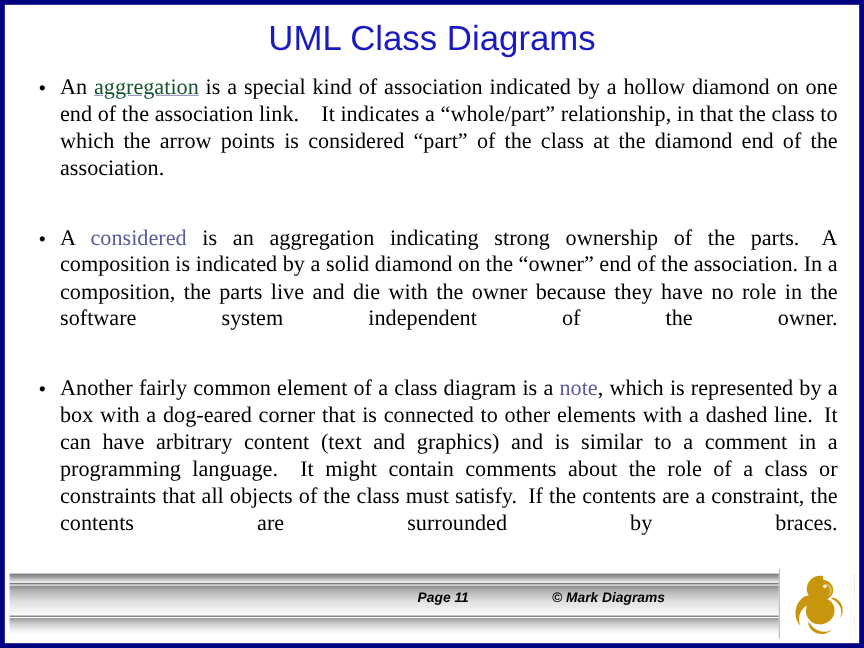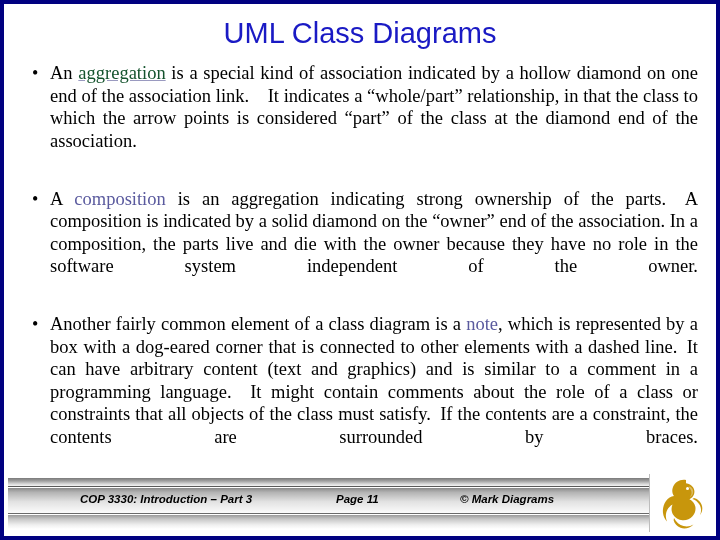--- a/index.html
+++ b/index.html
@@ -132,21 +132,21 @@
     display: flex;
     align-items: center;
     font-family: "Liberation Sans", sans-serif;
     font-weight: bold;
     font-style: italic;
     font-size: 11.5px;
     color: #000000;
     white-space: nowrap;
   }
   .ft-course  { position: absolute; left: 72px;  top: 5px; }
-  .ft-page    { position: absolute; left: 328px; top: 5px; font-style: italic; }
+  .ft-page    { position: absolute; left: 340px; top: 5px; font-style: italic; }
   .ft-copy    { position: absolute; left: 452px; top: 5px; }
 
   
   #logo {
     position: absolute;
     right: 4px;
     bottom: 4px;
     width: 62px;
     height: 58px;
     background: #ffffff;
@@ -164,37 +164,36 @@
 
   <div id="body">
 
     <div class="bullet-row">
       <span class="bullet-marker">•</span>
       <span class="bullet-text"><span>An </span><span class="kw-u">aggregation</span><span> is a special kind of association indicated by a hollow diamond on one end of the association link. It indicates a “whole/part” relationship, in that the class to which the arrow points is considered “part” of the class at the diamond end of the association.</span></span>
     </div>
 
     <div class="bullet-row">
       <span class="bullet-marker">•</span>
-      <span class="bullet-text"><span>A </span><span class="kw">composition</span><span> is an aggregation indicating strong ownership of the parts. A composition is indicated by a solid diamond on the “owner” end of the association. In a composition, the parts live and die with the owner because they have no role in the software system independent of the owner.</span></span>
+      <span class="bullet-text"><span>A </span><span class="kw">considered</span><span> is an aggregation indicating strong ownership of the parts. A composition is indicated by a solid diamond on the “owner” end of the association. In a composition, the parts live and die with the owner because they have no role in the software system independent of the owner.</span></span>
     </div>
 
     <div class="bullet-row">
       <span class="bullet-marker">•</span>
       <span class="bullet-text"><span>Another fairly common element of a class diagram is a </span><span class="kw">note</span><span>, which is represented by a box with a dog-eared corner that is connected to other elements with a dashed line. It can have arbitrary content (text and graphics) and is similar to a comment in a programming language. It might contain comments about the role of a class or constraints that all objects of the class must satisfy. If the contents are a constraint, the contents are surrounded by braces.</span></span>
     </div>
 
   </div>
 
   <div id="footer">
     <div class="footer-bar footer-rule-top"></div>
     <div class="footer-bar footer-main"></div>
     <div class="footer-bar footer-rule-bottom"></div>
 
     <div class="footer-text-row">
-      <span class="ft-course">COP 3330:  Introduction – Part 3</span>
       <span class="ft-page">Page 11</span>
       <span class="ft-copy">© Mark Diagrams</span>
     </div>
   </div>
 
   <div id="logo">
     <svg width="62" height="58" viewBox="0 0 62 58" xmlns="http://www.w3.org/2000/svg" aria-hidden="true">
       <rect x="0" y="0" width="62" height="58" fill="#ffffff"></rect>
       <g fill="#c8960c">
         <path d="M36 6 C30 5 25 8 23 13 C21.5 17 22.5 20 24 22 C21 22.5 18 24 16 27

